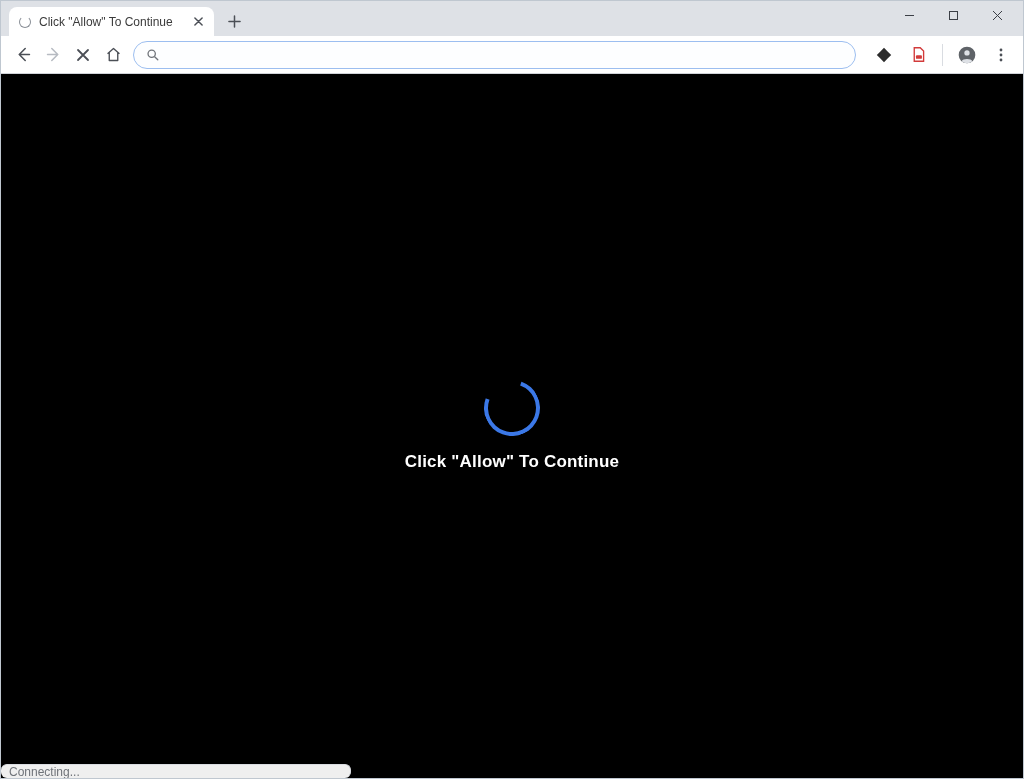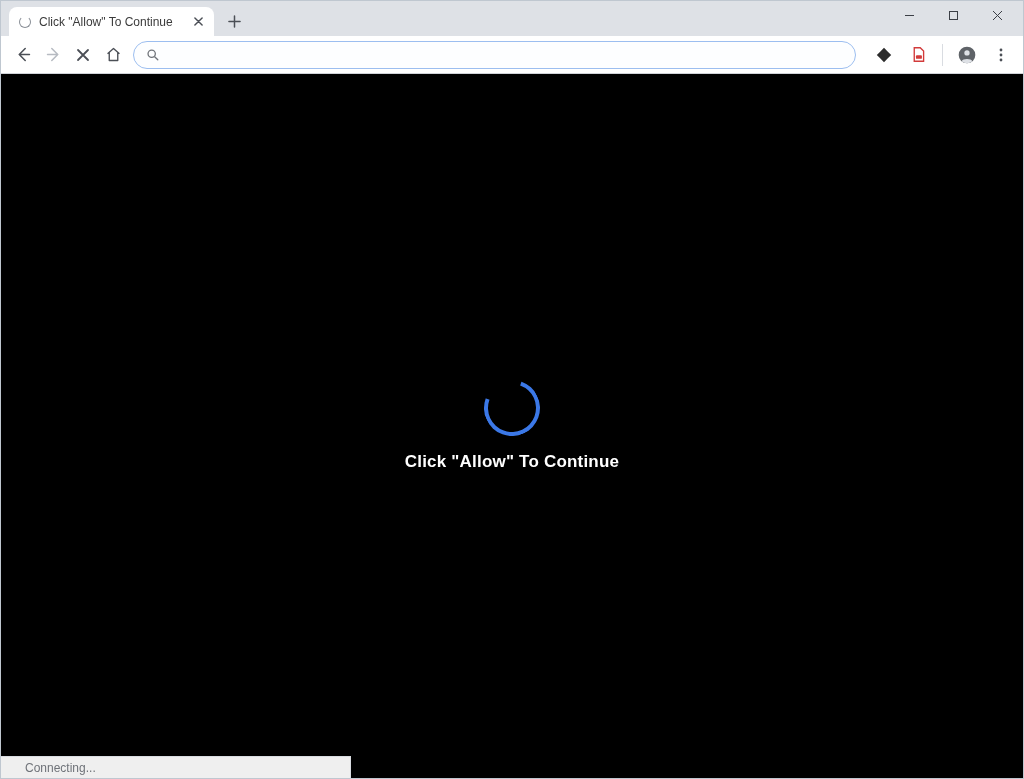--- a/index.html
+++ b/index.html
@@ -119,29 +119,30 @@
     color: #ffffff;
     font-weight: 600;
     font-size: 17px;
     letter-spacing: .2px;
   }
 
   
   .statusbar {
     position: absolute;
     left: 0; bottom: 0;
-    height: 22px;
+    height: 14px;
     min-width: 350px;
     background: #efefef;
     color: #6f7379;
     font-size: 12px;
     display: flex; align-items: center;
-    padding: 0 24px;
+    padding: 0 8px;
     border-top: 1px solid #d9dce1;
     border-right: 1px solid #d9dce1;
+    border-radius: 6px;
   }
 </style>
 </head>
 <body>
 
 <div class="titlebar">
   <div class="tab">
     <span class="tab-spinner"></span>
     <span class="tab-title">Click "Allow" To Continue</span>
     <span class="tab-close">

